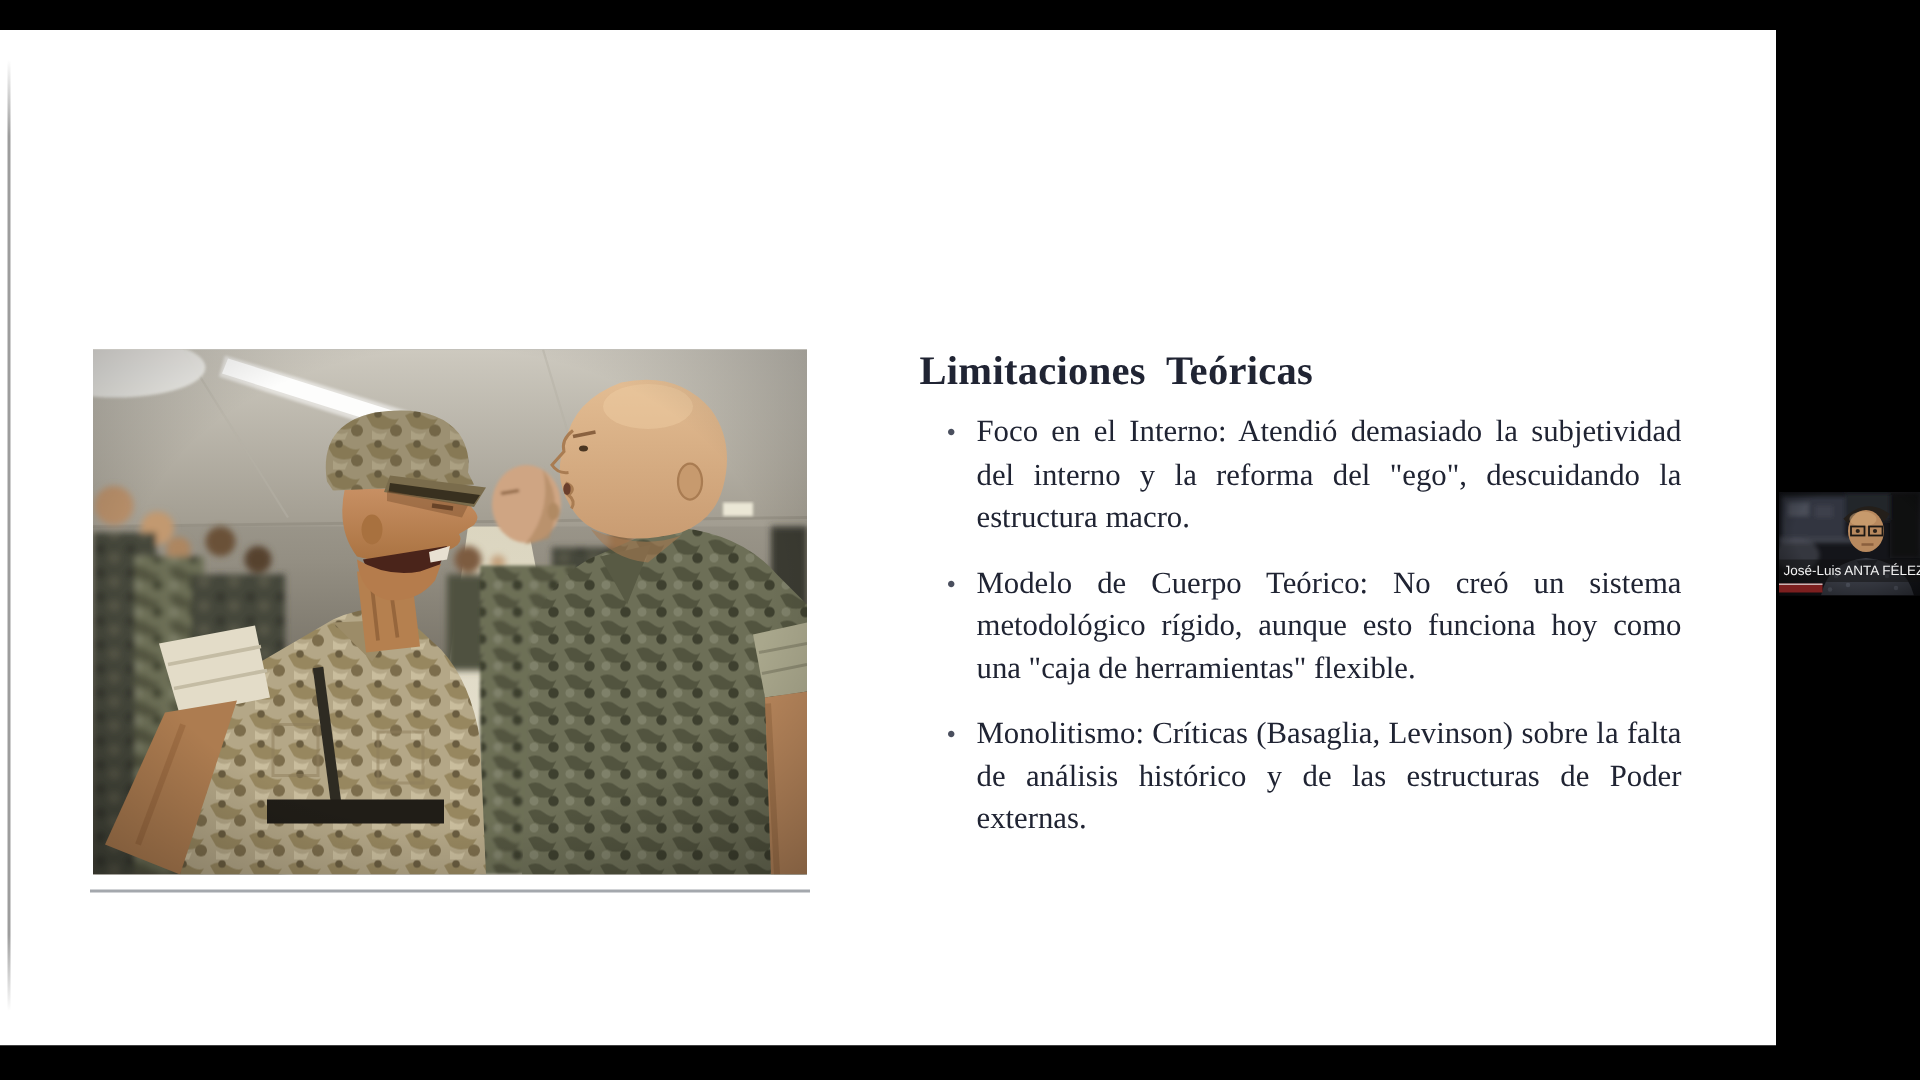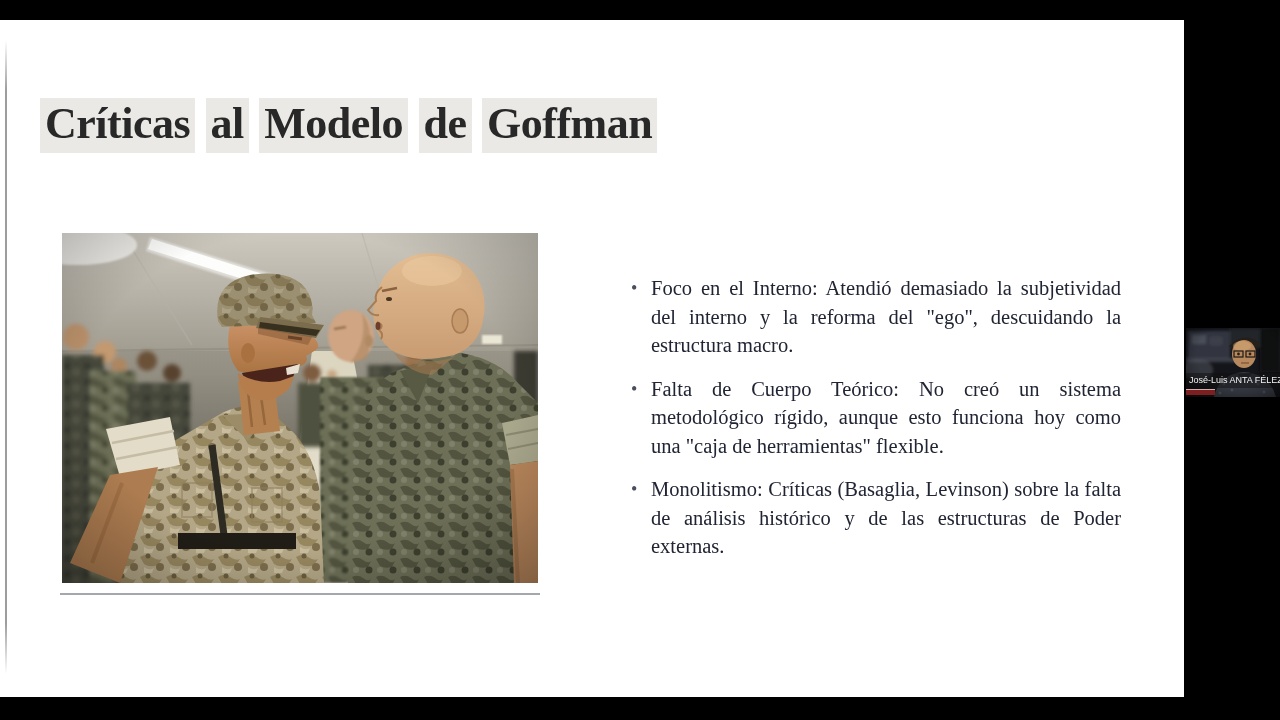--- a/index.html
+++ b/index.html
@@ -36,21 +36,20 @@
               font-size:9px;padding:0 3px;box-sizing:border-box;white-space:nowrap;overflow:hidden;}
   .status-badge{position:absolute;left:0;top:61px;width:29px;height:6px;background:#7c1f1f;
                 border-top:1px solid rgba(230,230,230,0.75);box-sizing:border-box;}
 </style>
 </head>
 <body>
 
 <div id="stage">
 
   <div class="slide">
-    <div class="title"><span class="hl-word">Críticas</span> <span class="hl-word">al</span> <span class="hl-word">Modelo</span> <span class="hl-word">de</span> <span class="hl-word">Goffman</span></div>
 
     <div class="photo" role="img" aria-label="Drill instructor in camouflage yelling at a bald recruit in a barracks corridor lined with recruits">
       <svg width="476" height="350" viewBox="0 0 476 350">
         <defs>
           <linearGradient id="bgGrad" x1="0" y1="0" x2="0" y2="1">
             <stop offset="0" stop-color="#b6b2a8"></stop>
               <stop offset="0.4" stop-color="#948f83"></stop>
             <stop offset="0.7" stop-color="#6b665b"></stop>
               <stop offset="1" stop-color="#4f4b42"></stop>
           </linearGradient>
@@ -185,26 +184,27 @@
           <polygon points="198,84 262,92 254,105 194,95" fill="#7a6c4c"></polygon>
           <polygon points="198,89 258,97 254,103 197,95" fill="#38301f"></polygon>
           <polygon points="196,94 250,104 246,112 196,101" fill="#7a4f2e" opacity="0.45"></polygon>
         </g>
 
         <rect x="0" y="0" width="476" height="350" fill="url(#vg)"></rect>
       </svg>
     </div>
     <div class="photo-divider"></div>
 
+    <div class="heading">Limitaciones Teóricas</div>
     <ul class="bullets">
       <li>
         <span class="dot">•</span><b>Foco en el Interno:</b> <span>Atendió demasiado la subjetividad del interno y la reforma del "ego", descuidando la estructura macro.</span>
       </li>
       <li>
-        <span class="dot">•</span><b>Falta de Cuerpo Teórico:</b> <span>No creó un sistema metodológico rígido, aunque esto funciona hoy como una "caja de herramientas" flexible.</span>
+        <span class="dot">•</span><b>Modelo de Cuerpo Teórico:</b> <span>No creó un sistema metodológico rígido, aunque esto funciona hoy como una "caja de herramientas" flexible.</span>
       </li>
       <li>
         <span class="dot">•</span><b>Monolitismo:</b> <span>Críticas (Basaglia, Levinson) sobre la falta de análisis histórico y de las estructuras de Poder externas.</span>
       </li>
     </ul>
 
     <div class="edge-line"></div>
   </div>
 
   <div class="bar-top"></div>

